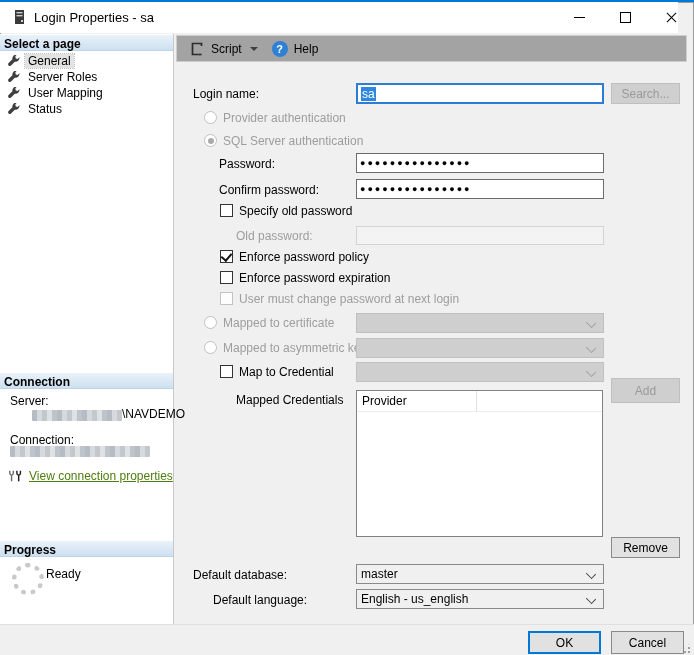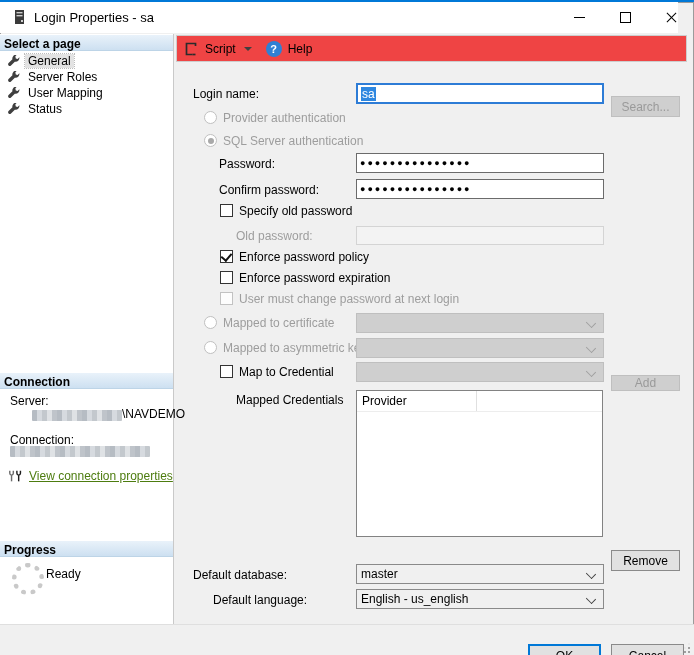--- a/index.html
+++ b/index.html
@@ -27,38 +27,38 @@
   .pi-label{padding:0 3px;line-height:14px;}
   .side-lbl{color:#000;}
   .redact{display:inline-block;height:11px;border-radius:1px;
       background-image:
         repeating-linear-gradient(90deg,#b6bcc3 0 5px,#d6dadf 5px 10px,#c3c8cd 10px 15px,#dfe2e5 15px 20px,#bfc4ca 20px 25px),
         repeating-linear-gradient(0deg,rgba(255,255,255,.35) 0 3px,rgba(0,0,0,.05) 3px 6px);}
   .link{color:#4d7c0f;text-decoration:underline;cursor:pointer;}
   .spinner{position:absolute;width:22px;height:22px;border:5px dotted #c9c9c9;border-radius:50%;}
 
   
-  .toolbar{position:absolute;left:176px;top:33px;width:511px;height:27px;background:#ef4444;border:1px solid #cdcdcd;
-      display:flex;align-items:center;padding-left:6px;box-sizing:border-box;gap:6px;}
+  .toolbar{position:absolute;left:176px;top:33px;width:511px;height:27px;background:#a3a3a3;border:1px solid #cdcdcd;
+      display:flex;align-items:center;padding-left:12px;box-sizing:border-box;gap:6px;}
   .tb-label{font-size:12px;}
   .dd-arrow{width:0;height:0;border-left:4px solid transparent;border-right:4px solid transparent;border-top:4px solid #3f3f3f;margin-left:2px;}
   .help-badge{width:16px;height:16px;border-radius:50%;background:#2f80d4;color:#fff;font-weight:bold;font-size:11px;
       display:flex;align-items:center;justify-content:center;margin-left:8px;}
 
   
   .lbl{position:absolute;white-space:nowrap;}
   .dis-text{color:#9d9d9d;}
   .fld{position:absolute;background:#fff;border:1px solid #6b6b6b;box-sizing:border-box;
       font-size:12px;display:flex;align-items:center;padding-left:3px;}
   .fld.focus{border:2px solid #2d7cd6;}
   .fld.dis{background:#f3f3f3;border:1px solid #d4d4d4;}
   .sel-text{background:#2e87e0;color:#fff;padding:0 1px;}
   .pwdots{font-size:9px;font-weight:bold;letter-spacing:2px;color:#000;}
   .btn{position:absolute;background:#e1e1e1;border:1px solid #8a8a8a;box-sizing:border-box;
-      display:flex;align-items:center;justify-content:center;font-size:12px;cursor:pointer;margin-top:13px;}
+      display:flex;align-items:center;justify-content:center;font-size:12px;cursor:pointer;}
   .btn.dis{background:#cfcfcf;border-color:#bfbfbf;color:#9a9a9a;cursor:default;}
   .btn.okfocus{border:2px solid #0078d7;}
   .cb{position:absolute;width:13px;height:13px;background:#fff;border:1px solid #333;box-sizing:border-box;cursor:pointer;}
   .cb.dis{border-color:#c2c2c2;background:#fdfdfd;cursor:default;}
   .checkmark{position:absolute;left:2px;top:0px;width:5px;height:8px;border-right:2px solid #111;border-bottom:2px solid #111;transform:rotate(40deg);}
   .radio{position:absolute;width:13px;height:13px;border-radius:50%;background:#fff;border:1px solid #8a8a8a;box-sizing:border-box;cursor:default;}
   .radio.dis{border-color:#c0c0c0;}
   .radio .dot{position:absolute;left:2.5px;top:2.5px;width:6px;height:6px;border-radius:50%;background:#a9a9a9;}
   .combo{position:absolute;box-sizing:border-box;display:flex;align-items:center;padding-left:4px;font-size:12px;cursor:pointer;}
   .combo.en{background:#f0f0f0;border:1px solid #8a8a8a;}
@@ -227,21 +227,21 @@
   <div class="lbl dis-text" style="left:223px;top:339px;">Mapped to asymmetric key</div>
   <div class="combo dis" style="left:356px;top:336px;width:248px;height:20px;">
       <span class="chev"></span>
     </div>
 
   <span class="cb" style="left:220px;top:363px;"></span>
   <div class="lbl" style="left:239px;top:363px;">Map to Credential</div>
   <div class="combo dis" style="left:356px;top:360px;width:248px;height:20px;">
       <span class="chev"></span>
     </div>
-  <div class="btn dis" style="left:611px;top:360px;width:69px;height:16px;text-align:right;">Add</div>
+  <div class="btn dis" style="left:611px;top:376px;width:69px;height:25px;text-align:right;">Add</div>
 
   <div class="lbl" style="left:236px;top:391px;">Mapped Credentials</div>
   <div class="credtable" style="left:356px;top:388px;width:247px;height:147px;">
     <div class="hrow">
       <div class="hcell">Provider</div>
     </div>
   </div>
   <div class="btn" style="left:611px;top:535px;width:69px;height:21px;">Remove</div>
 
   <div class="lbl" style="left:193px;top:566px;">Default database:</div>

